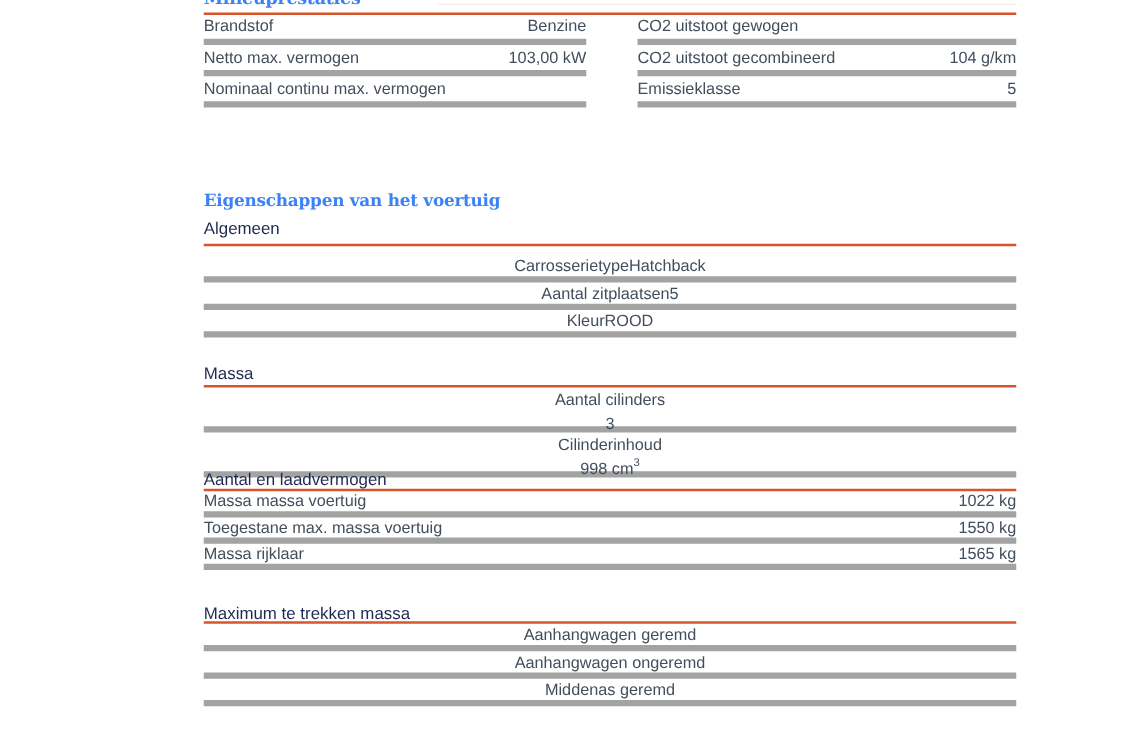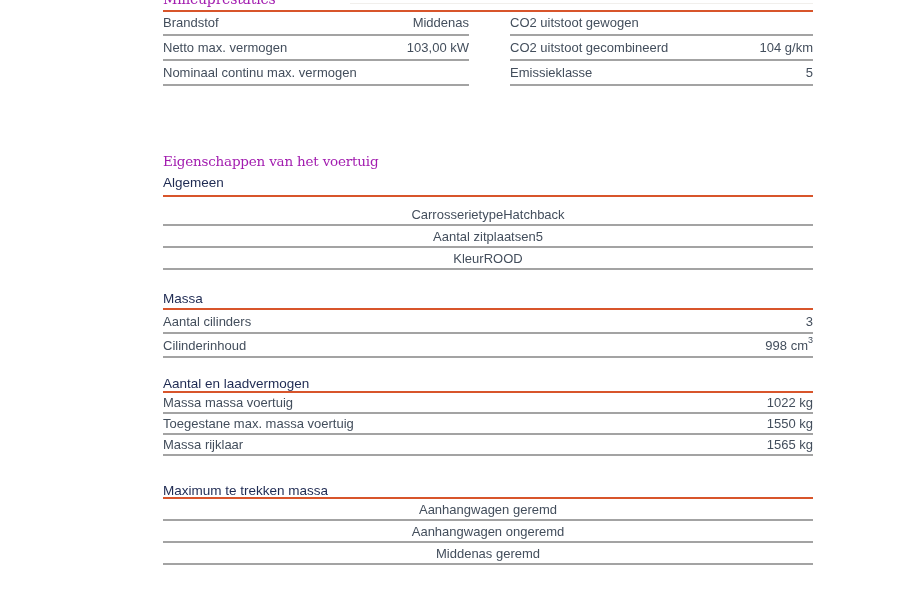--- a/index.html
+++ b/index.html
@@ -2,57 +2,57 @@
 <html><head>
 <meta charset="utf-8">
 <style>
   html,body{margin:0;padding:0;background:#ffffff;}
   .page{
     position:relative;width:902px;height:601px;background:#ffffff;overflow:hidden;
     font-family:"Liberation Sans",sans-serif;color:#434E5C;
   }
   .orange-heading{
     position:absolute;margin:0;font-family:"DejaVu Serif",serif;
-    font-weight:normal;font-size:13.5px;line-height:17px;color:#a21caf;
+    font-weight:bold;font-size:13.5px;line-height:17px;color:#3b82f6;
     letter-spacing:-0.2px;white-space:nowrap;
   }
   .sub-title{
     position:absolute;margin:0;font-weight:normal;font-size:13.5px;line-height:16px;
     color:#1E2A52;white-space:nowrap;
   }
   .rule{position:absolute;left:163px;width:650px;height:2px;background:#D8552B;}
   .artifact-line{position:absolute;left:350px;top:3px;width:463px;height:1px;background:#F1EFEC;}
   .tbl{position:absolute;}
   .row{
     display:flex;justify-content:space-between;align-items:center;
-    box-sizing:border-box;border-bottom:2px solid #a3a3a3;
+    box-sizing:border-box;border-bottom:5px solid #a3a3a3;
     font-size:13px;color:#434E5C;white-space:nowrap;
   }
   .row .lbl{text-align:left;}
   .row .val{text-align:right;}
   .r25{height:25px;line-height:24px;}
   .r22{height:22px;line-height:21px;justify-content:center;}
   .r21{height:21px;line-height:20px;}
-  .r20{height:24px;line-height:19px;}
+  .r20{height:36px;line-height:19px;flex-direction:column;}
   sup{font-size:9px;line-height:0;position:relative;top:-1px;}
 </style>
 </head>
 <body>
 
 <div class="page">
 
   <div class="artifact-line"></div>
 
   <h2 class="orange-heading" style="left:163px;top:-9px;font-size:14px">Milieuprestaties</h2>
   <div class="rule" style="top:10px"></div>
 
   <div class="tbl" style="left:163px;top:11px;width:306px">
     <div class="row r25">
       <span class="lbl">Brandstof</span>
-      <span class="val">Middenas</span>
+      <span class="val">Benzine</span>
     </div>
     <div class="row r25">
       <span class="lbl">Netto max. vermogen</span>
       <span class="val">103,00 kW</span>
     </div>
     <div class="row r25">
       <span class="lbl">Nominaal continu max. vermogen</span>
       <span class="val"></span>
     </div>
   </div>

